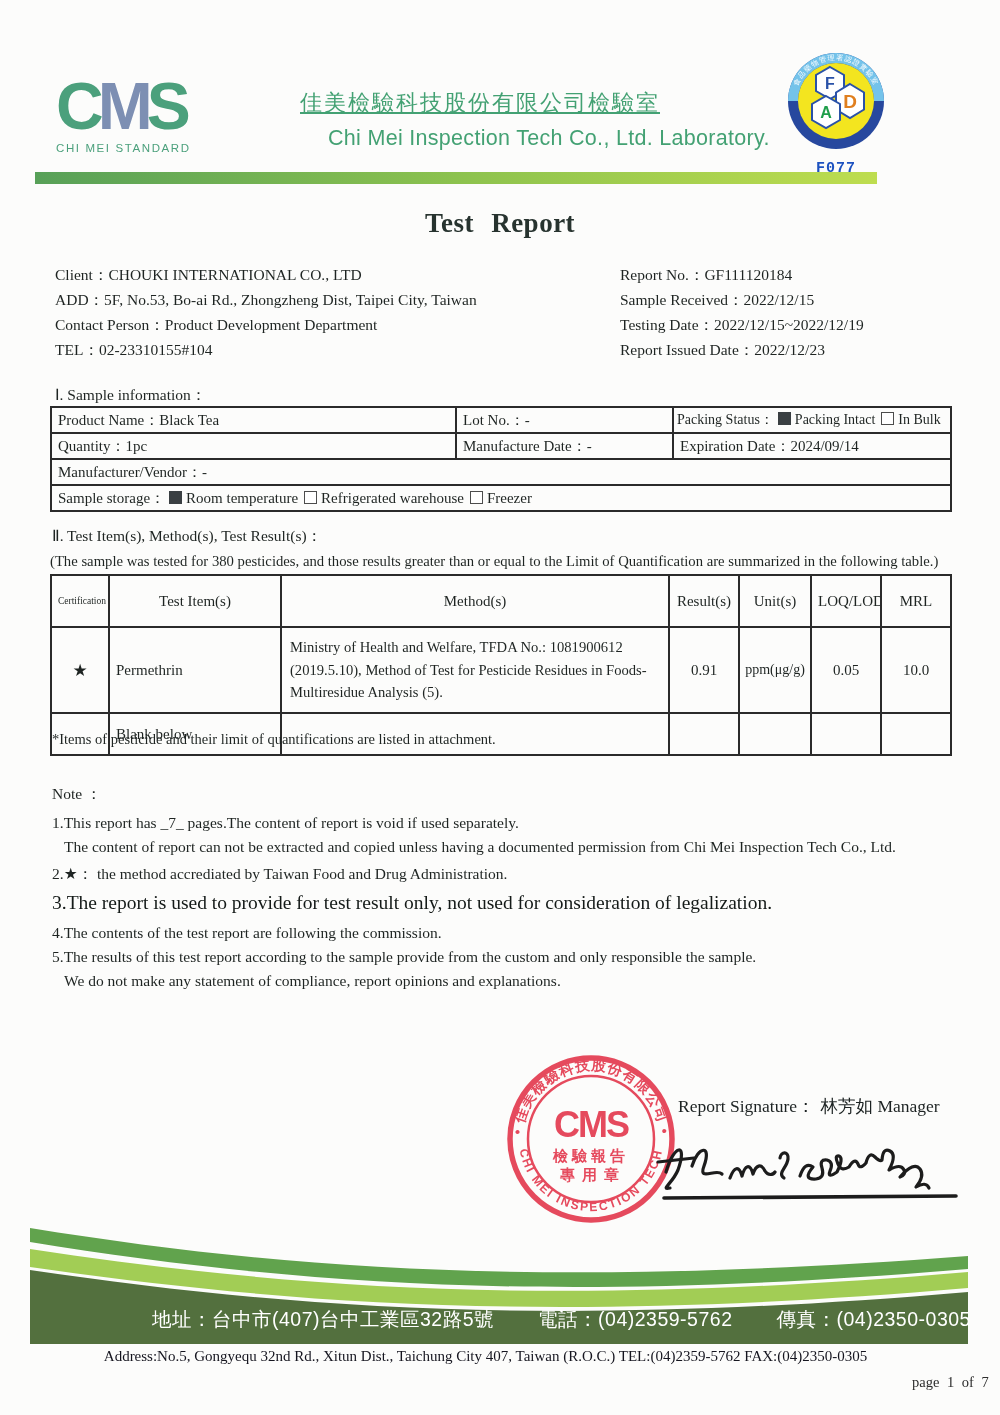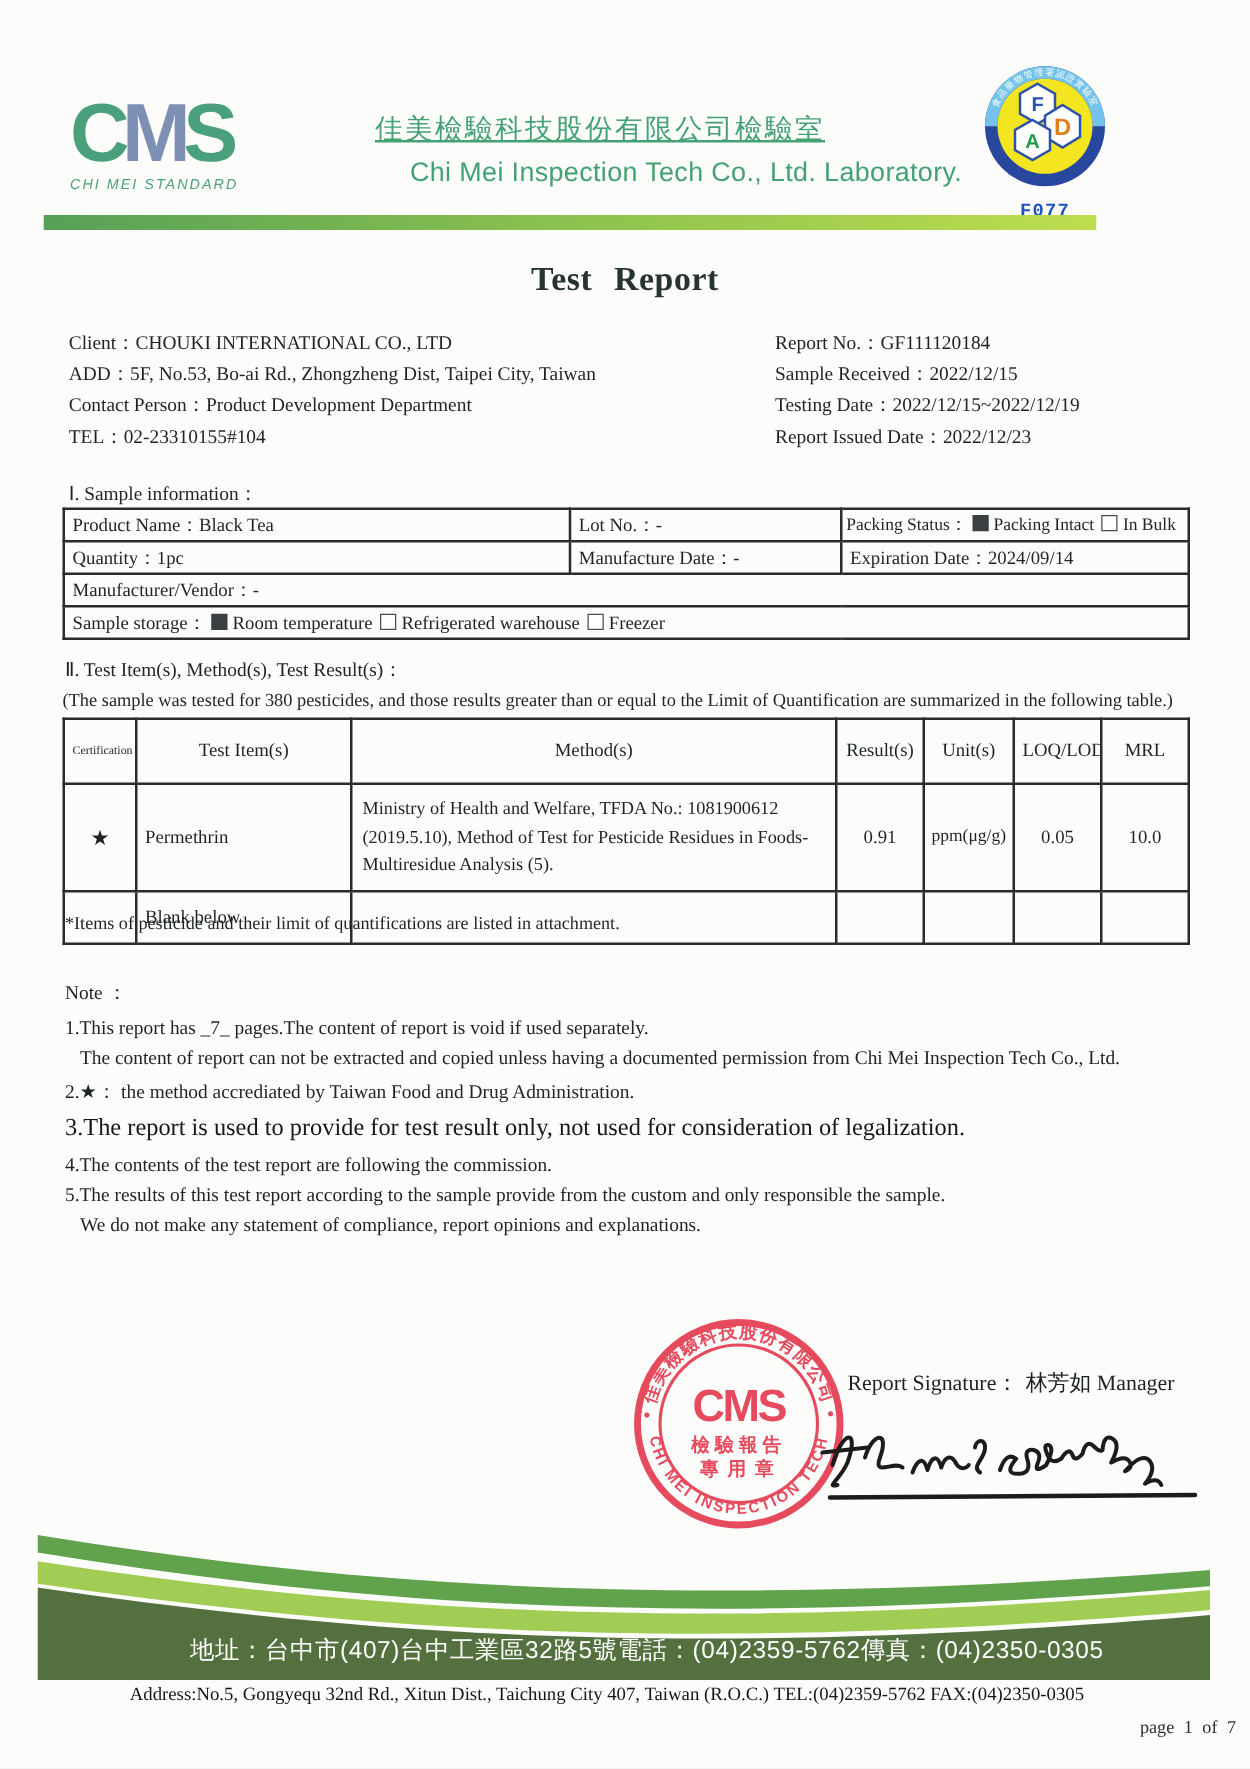--- a/index.html
+++ b/index.html
@@ -3,21 +3,21 @@
 <meta charset="utf-8">
 <style>
   html,body{margin:0;padding:0;background:#e8e8e8;}
   .page{position:relative;width:1000px;height:1415px;margin:0 auto;background:#fcfcfb;overflow:hidden;
         font-family:"Liberation Serif",serif;color:#1e2422;}
   
   .logo{position:absolute;left:56px;top:74px;width:240px;}
   .logo-letters{font-family:"Liberation Sans",sans-serif;font-weight:900;font-size:66px;line-height:64px;letter-spacing:-6px;}
   .logo-letters .lc,.logo-letters .ls{color:#4ba07c;}
   .logo-letters .lm{color:#7d8fb3;}
-  .logo-sub{font-family:"Liberation Sans",sans-serif;font-size:11.5px;letter-spacing:1.6px;color:#4ba07c;margin-top:4px;font-style:italic;}
+  .logo-sub{font-family:"Liberation Sans",sans-serif;font-size:11.5px;letter-spacing:1.6px;color:#4ba07c;margin-top:4px;}
   .company{position:absolute;left:300px;top:86px;}
   .company-zh{font-family:"Liberation Sans",sans-serif;font-size:22px;letter-spacing:2px;color:#43a173;line-height:34px;text-decoration:underline;}
   .company-en{font-family:"Liberation Sans",sans-serif;font-size:21.5px;color:#43a173;margin-top:6px;letter-spacing:.3px;margin-left:28px;}
   .badge{position:absolute;left:780px;top:50px;width:112px;text-align:center;}
   .badge-code{font-family:Liberation Mono, monospace;font-weight:bold;font-size:15px;color:#1d52c0;letter-spacing:1px;margin-top:2px;}
   .green-bar{position:absolute;left:35px;top:172px;width:842px;height:12px;
              background:linear-gradient(to right,#57a058,#8cc24e,#bedd4f);}
   
   .title{position:absolute;left:0;top:208px;width:1000px;text-align:center;margin:0;
          font-size:27px;font-weight:bold;color:#27332f;word-spacing:10px;letter-spacing:.5px;}
@@ -52,21 +52,21 @@
   .notes .indent{padding-left:12px;}
   .notes .star{margin-top:4px;margin-bottom:3px;}
   .notes .big{font-size:19.5px;line-height:29px;color:#141a18;margin:2px 0 4px 0;}
   
   .stamp{position:absolute;left:503px;top:1051px;width:176px;height:176px;}
   .sig-line{position:absolute;left:678px;top:1094px;font-size:17.5px;color:#1c2222;}
   .sig-name{margin-left:6px;}
   .scrawl{position:absolute;left:648px;top:1132px;}
   
   .wave{position:absolute;left:30px;top:1212px;}
-  .footer-zh{position:absolute;left:152px;top:1306px;display:flex;
+  .footer-zh{position:absolute;left:152px;top:1306px;display:flex;gap:44px;
              font-family:"Liberation Sans",sans-serif;font-size:19.5px;font-weight:500;color:#ffffff;letter-spacing:.5px;}
   .footer-en{position:absolute;left:0;top:1348px;width:971px;text-align:center;font-size:15px;color:#15151f;}
   .page-num{position:absolute;left:912px;top:1374px;font-size:14.5px;color:#2c2c2c;word-spacing:4px;}
   
   .st-zh{font-family:"Liberation Sans",sans-serif;font-size:14.5px;font-weight:bold;fill:#e43b50;letter-spacing:1px;}
   .st-en{font-family:"Liberation Sans",sans-serif;font-size:12px;font-weight:bold;fill:#e43b50;letter-spacing:2px;}
   .st-cms{font-family:"Liberation Sans",sans-serif;font-size:36px;font-weight:900;fill:#e43b50;letter-spacing:-2px;}
   .st-l1{font-family:"Liberation Sans",sans-serif;font-size:15px;font-weight:bold;fill:#e43b50;letter-spacing:4px;}
   .st-l2{font-family:"Liberation Sans",sans-serif;font-size:15px;font-weight:bold;fill:#e43b50;letter-spacing:7px;}
   .bd-ring{font-family:"Liberation Sans",sans-serif;font-size:7px;fill:#ffffff;letter-spacing:1.2px;}

